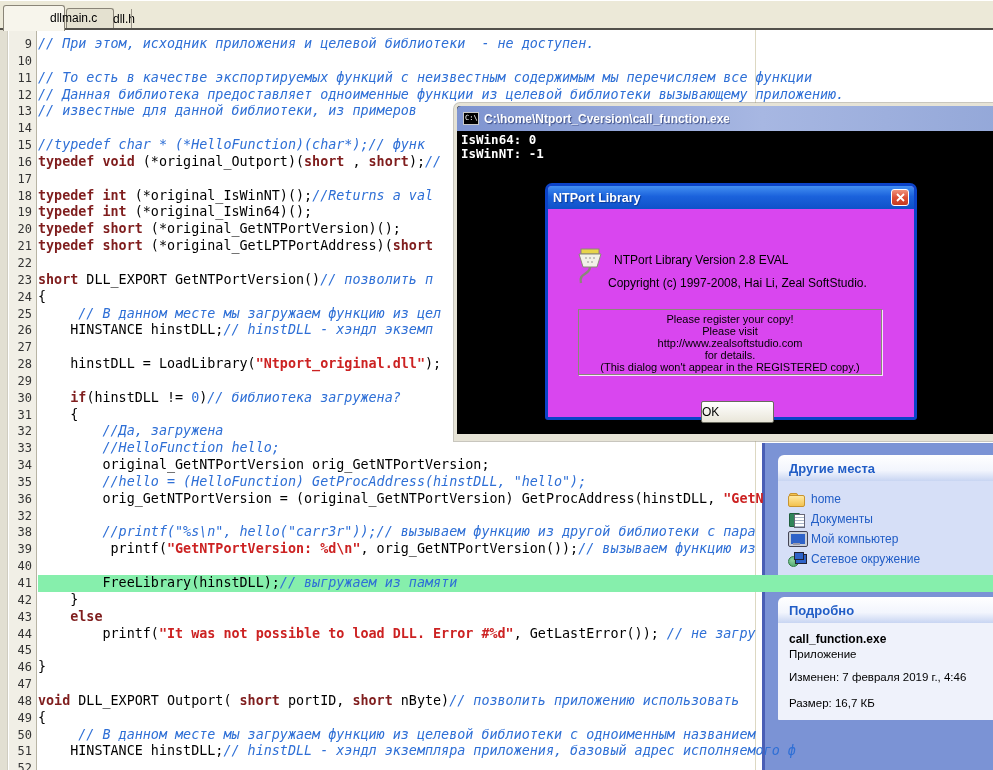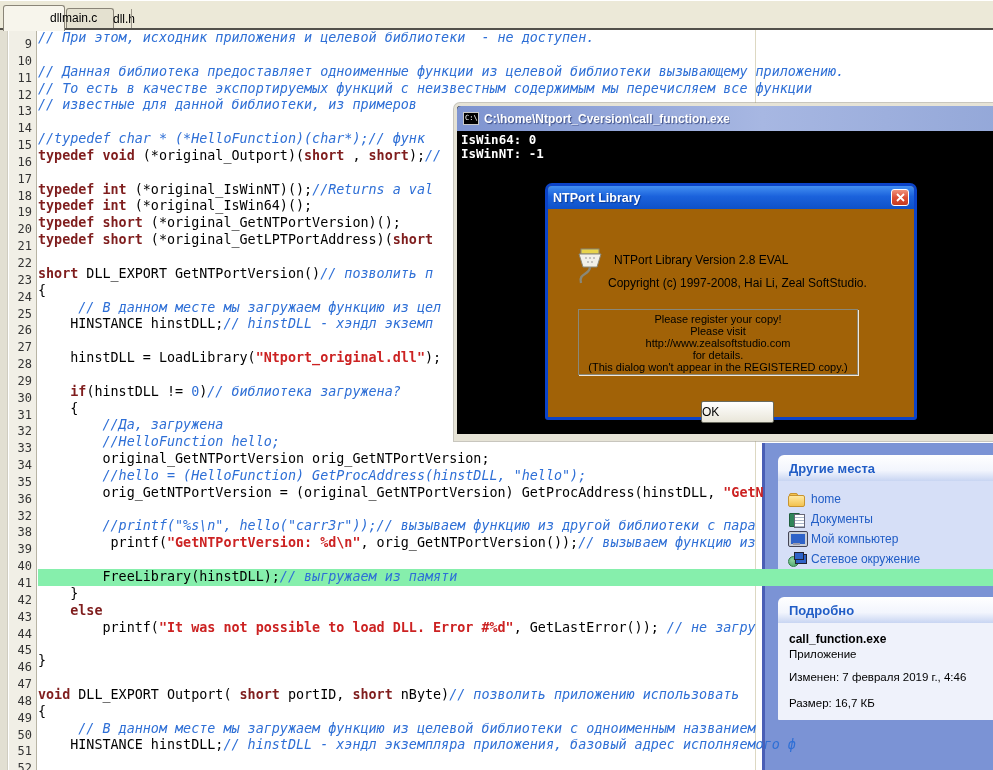--- a/index.html
+++ b/index.html
@@ -15,21 +15,21 @@
   .tab.active { left:3px; top:4px; width:62px; height:26px; line-height:24px; background:#f7f5ec; z-index:2; }
   .tab.inactive { left:66px; top:7px; width:46px; height:23px; line-height:21px; background:#e4e1d0; }
   .tab-divider { position:absolute; left:131px; top:8px; width:1px; height:20px; background:#9a9588; }
 
   
   .editor { position:absolute; left:0; top:30px; width:993px; height:740px; background:#fff; overflow:hidden; }
   .gutter-fold { position:absolute; left:0; top:0; width:8px; height:100%; background:#e2dfd2; border-right:1px solid #cfccc0; }
   .gutter { position:absolute; left:9px; top:0; width:28px; height:100%; background:#f1efe6; border-right:1px solid #b8b4a4; padding-top:6px; }
   .gutter .ln { height:16.85px; line-height:16.85px; font-family:"DejaVu Sans Mono", monospace; font-size:12px; color:#333; text-align:right; padding-right:4px; }
   .margin-line { position:absolute; left:755px; top:0; width:1px; height:100%; background:#ddd8c2; }
-  .codewrap { position:absolute; left:38px; top:0; right:0; height:100%; }
+  .codewrap { position:absolute; left:38px; top:0; right:0; height:100%; padding-top:6px; }
   .row { height:16.85px; line-height:16.85px; white-space:pre; font-family:"DejaVu Sans Mono", monospace; font-size:13.4px; color:#000; position:relative; z-index:1; }
   .row.hl { background:#86efac; }
   .tok-k { font-weight:bold; color:#7f1d1d; }
   .tok-c { color:#2e6fd6; font-style:italic; }
   .tok-s { color:#cc2222; font-weight:bold; }
   .tok-n { color:#2e6fd6; }
   .tok-p { color:#000; }
 
   
   .console { position:absolute; left:454px; top:103px; width:560px; height:338px;
@@ -39,32 +39,32 @@
                    background:linear-gradient(90deg,#7e94d0 0%,#a7b7e2 55%,#93a7d8 100%);
                    border-radius:4px 4px 0 0; display:flex; align-items:center; padding:0 6px; gap:5px; }
   .console-icon { width:16px; height:13px; background:#000; border:1px solid #c8c8c8; color:#fff;
                   font-family:"DejaVu Sans Mono", monospace; font-size:7px; line-height:11px; padding-left:1px; }
   .console-title-text { color:#fff; font-weight:bold; font-size:12px; text-shadow:1px 1px 1px #3a4c86; white-space:nowrap; overflow:hidden; }
   .console-body { position:absolute; left:0; top:25px; right:0; bottom:0; background:#000; padding:2px 4px; }
   .console-body .cline { font-family:"DejaVu Sans Mono", monospace; font-weight:bold; font-size:12.5px; line-height:14px; color:#fff; white-space:pre; }
 
   
   .dialog { position:absolute; left:545px; top:183px; width:372px; height:237px;
-            border:3px solid #0b43c8; border-radius:7px 7px 3px 3px; background:#a16207; box-shadow:2px 2px 4px rgba(0,0,0,.45); }
+            border:3px solid #0b43c8; border-radius:7px 7px 3px 3px; background:#d946ef; box-shadow:2px 2px 4px rgba(0,0,0,.45); }
   .dialog-title { height:23px; background:linear-gradient(180deg,#4390f2 0%,#1b62dc 45%,#0e51c9 100%);
                   border-radius:4px 4px 0 0; display:flex; align-items:center; padding:0 5px; }
   .dialog-title-text { color:#fff; font-weight:bold; font-size:12.5px; text-shadow:1px 1px 1px #0a3a96; flex:1; }
   .close-btn { width:18px; height:17px; border-radius:3px; border:1px solid #fff;
                background:linear-gradient(180deg,#f0937c 0%,#dd5037 50%,#c43a20 100%);
                display:flex; align-items:center; justify-content:center; cursor:default; }
   .dialog-body { position:relative; height:208px; font-size:12px; color:#000; }
   .plug-icon { position:absolute; left:25px; top:38px; }
   .dlg-line1 { position:absolute; left:66px; top:44px; }
   .dlg-line2 { position:absolute; left:60px; top:67px; }
-  .notice-box { position:absolute; left:30px; top:100px; width:280px; height:66px;
+  .notice-box { position:absolute; left:30px; top:100px; width:304px; height:66px;
                 border:1px solid #8a8878; box-shadow:1px 1px 0 rgba(255,255,255,.85); padding-top:3px; }
   .notice-box .nline { text-align:center; font-size:11px; line-height:12px; color:#000; }
   .ok-btn { position:absolute; left:153px; top:192px; width:73px; height:22px;
             border:1px solid #696a5e; border-radius:2px; background:linear-gradient(180deg,#ffffff,#e9e6d9);
             font-size:12px; text-align:left; line-height:20px; cursor:default; }
 
   
   .sidebar { position:absolute; left:762px; top:443px; width:231px; height:327px; background:#7b93d5; border-left:3px solid #4a5fb5; }
   .panel { position:absolute; left:13px; width:244px; border-radius:6px 6px 1px 1px; overflow:hidden; }
   .panel-places { top:12px; }
@@ -157,22 +157,22 @@
         <div class="ln">48</div>
         <div class="ln">49</div>
         <div class="ln">50</div>
         <div class="ln">51</div>
         <div class="ln">52</div>
       </div>
     <div class="margin-line"></div>
     <div class="codewrap" id="code">
         <div class="row"><span class="tok-c">// При этом, исходник приложения и целевой библиотеки  - не доступен.</span></div>
         <div class="row"></div>
+        <div class="row"><span class="tok-c">// То есть в качестве экспортируемых функций с неизвестным содержимым мы перечисляем все функции</span></div>
         <div class="row"><span class="tok-c">// Данная библиотека предоставляет одноименные функции из целевой библиотеки вызывающему приложению.</span></div>
-        <div class="row"><span class="tok-c">// То есть в качестве экспортируемых функций с неизвестным содержимым мы перечисляем все функции</span></div>
         <div class="row"><span class="tok-c">// известные для данной библиотеки, из примеров </span></div>
         <div class="row"></div>
         <div class="row"><span class="tok-c">//typedef char * (*HelloFunction)(char*);// функ</span></div>
         <div class="row"><span class="tok-k">typedef</span><span class="tok-p"> </span><span class="tok-k">void</span><span class="tok-p"> (*original_Outport)(</span><span class="tok-k">short</span><span class="tok-p"> , </span><span class="tok-k">short</span><span class="tok-p">);</span><span class="tok-c">//</span></div>
         <div class="row"></div>
         <div class="row"><span class="tok-k">typedef</span><span class="tok-p"> </span><span class="tok-k">int</span><span class="tok-p"> (*original_IsWinNT)();</span><span class="tok-c">//Returns a val</span></div>
         <div class="row"><span class="tok-k">typedef</span><span class="tok-p"> </span><span class="tok-k">int</span><span class="tok-p"> (*original_IsWin64)();</span></div>
         <div class="row"><span class="tok-k">typedef</span><span class="tok-p"> </span><span class="tok-k">short</span><span class="tok-p"> (*original_GetNTPortVersion)();</span></div>
         <div class="row"><span class="tok-k">typedef</span><span class="tok-p"> </span><span class="tok-k">short</span><span class="tok-p"> (*original_GetLPTPortAddress)(</span><span class="tok-k">short</span></div>
         <div class="row"></div>

